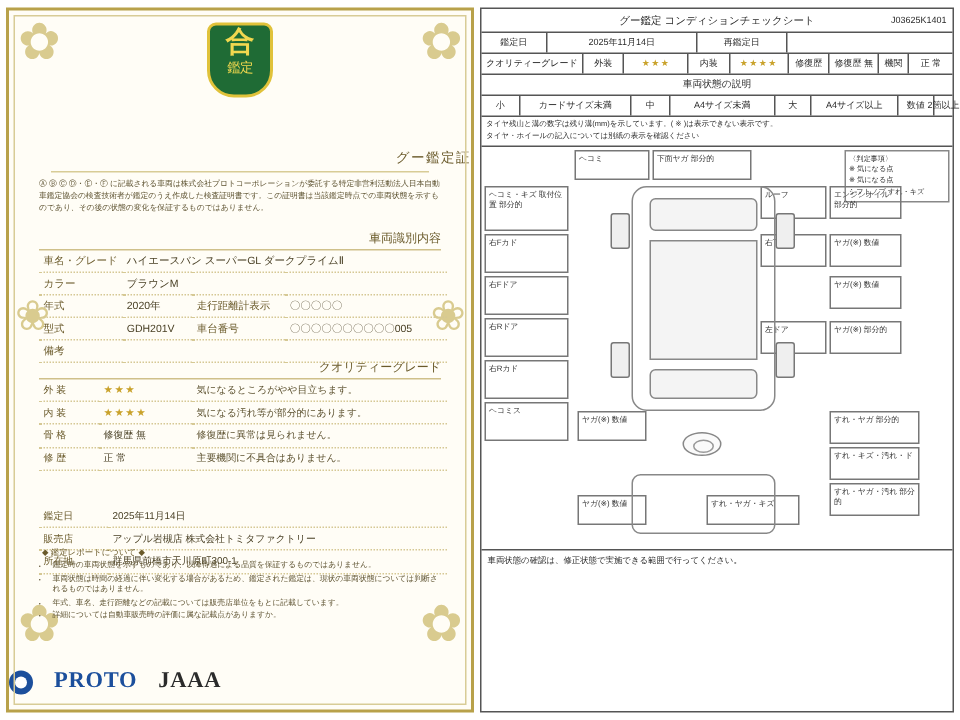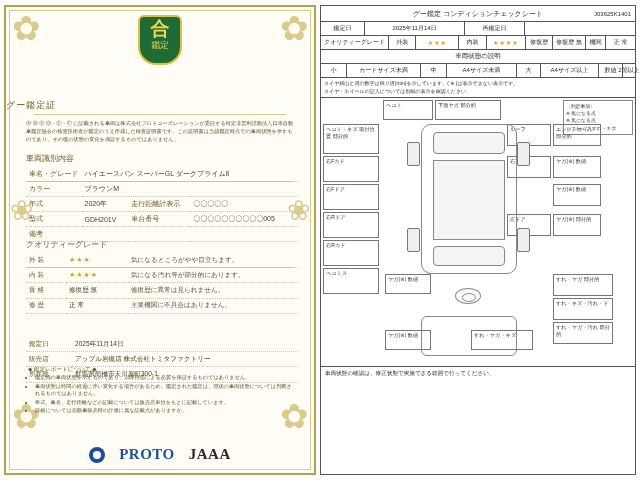--- a/index.html
+++ b/index.html
@@ -16,26 +16,26 @@
   .orn.br{right:6px;bottom:40px;transform:scaleX(-1);}
   .orn.ml{left:4px;top:190px;font-size:28px;}
   .orn.mr{right:4px;top:190px;font-size:28px;transform:scaleX(-1);}
 
   .crest{position:absolute;left:50%;top:8px;transform:translateX(-50%);width:44px;height:50px;}
   .crest .shield{position:absolute;left:0;top:0;width:44px;height:50px;background:#1f6b35;border:2px solid #e0c23a;border-radius:6px 6px 18px 18px;box-sizing:border-box;}
   .crest .ch{position:absolute;left:0;top:4px;width:44px;text-align:center;color:#f2d84f;font-size:19px;font-weight:bold;line-height:1;}
   .crest .ch2{position:absolute;left:0;top:26px;width:44px;text-align:center;color:#f2d84f;font-size:9px;line-height:1.1;letter-spacing:-0.5px;}
 
   .title{position:absolute;left:0;top:62px;width:100%;text-align:center;font-family:"Liberation Serif","DejaVu Serif",serif;font-style:italic;font-size:21px;color:#a8903c;letter-spacing:1px;}
-  .subtitle{position:absolute;left:0;top:92px;width:100%;text-align:left;font-size:9px;color:#6a5a2a;letter-spacing:1px;}
+  .subtitle{position:absolute;left:0;top:92px;width:100%;text-align:right;font-size:9px;color:#6a5a2a;letter-spacing:1px;}
   .rule{position:absolute;left:28px;right:28px;top:107px;height:1px;background:#d8cc96;}
 
   .disclaimer{position:absolute;left:20px;right:20px;top:112px;font-size:5.2px;line-height:1.55;color:#5d5230;text-align:left;}
 
-  .sechdr{position:absolute;left:20px;right:20px;font-size:8px;color:#6a5a2a;text-align:left;border-bottom:1px solid #cfc08a;padding-bottom:17px;}
+  .sechdr{position:absolute;left:20px;right:20px;font-size:8px;color:#6a5a2a;text-align:right;border-bottom:1px solid #cfc08a;padding-bottom:2px;}
   .sechdr.a{top:146px;}
   .sechdr.b{top:232px;}
 
   table.info{position:absolute;left:20px;right:20px;border-collapse:collapse;font-size:7px;color:#4a4126;}
   table.info.a{top:160px;width:272px;}
   table.info td{padding:2px 3px;border-bottom:1px dotted #d5c894;vertical-align:middle;white-space:nowrap;}
   table.info td.lbl{width:46px;color:#6a5a2a;}
   table.info td.lbl2{width:56px;color:#6a5a2a;}
   .stars{color:#c9a22b;letter-spacing:1px;font-size:7px;}
   .dots{letter-spacing:0px;}
@@ -48,21 +48,21 @@
 
   table.foot{position:absolute;left:20px;top:330px;width:272px;border-collapse:collapse;font-size:6.6px;color:#4a4126;}
   table.foot td{padding:2.6px 3px;border-bottom:1px dotted #d5c894;}
   table.foot td.k{width:40px;color:#6a5a2a;}
 
   .notes{position:absolute;left:22px;right:22px;top:358px;font-size:5.2px;line-height:1.5;color:#5d5230;}
   .notes .nh{font-size:5.6px;color:#6a5a2a;margin-bottom:1px;}
   .notes ul{margin:0;padding-left:7px;}
   .notes li{margin-bottom:0.5px;}
 
-  .brands{position:absolute;left:0;bottom:10px;width:100%;display:flex;align-items:center;justify-content:center;gap:14px;}
+  .brands{position:absolute;left:0;bottom:10px;width:100%;display:flex;align-items:center;justify-content:flex-start;gap:14px;}
   .brands .bicon{width:16px;height:16px;border-radius:50%;background:#1c4f9c;position:relative;}
   .brands .bicon:after{content:"";position:absolute;left:4px;top:4px;width:8px;height:8px;border-radius:50%;background:#fff;}
   .brands .bt{font-family:"Liberation Serif","DejaVu Serif",serif;font-weight:bold;font-size:15px;color:#1c4f9c;letter-spacing:0.5px;}
   .brands .bt2{font-family:"Liberation Serif","DejaVu Serif",serif;font-weight:bold;font-size:15px;color:#2b2b2b;letter-spacing:0.5px;}
 
   
   .right{position:relative;width:316px;height:470px;margin:5px 4px 5px 2px;border:1px solid #555;box-sizing:border-box;background:#fff;font-size:6px;}
   .r-top{display:flex;align-items:center;justify-content:center;gap:6px;border-bottom:1px solid #555;height:15px;font-size:7px;position:relative;}
   .r-top .code{position:absolute;right:4px;font-size:6px;}
   .r-row{display:flex;border-bottom:1px solid #555;}

